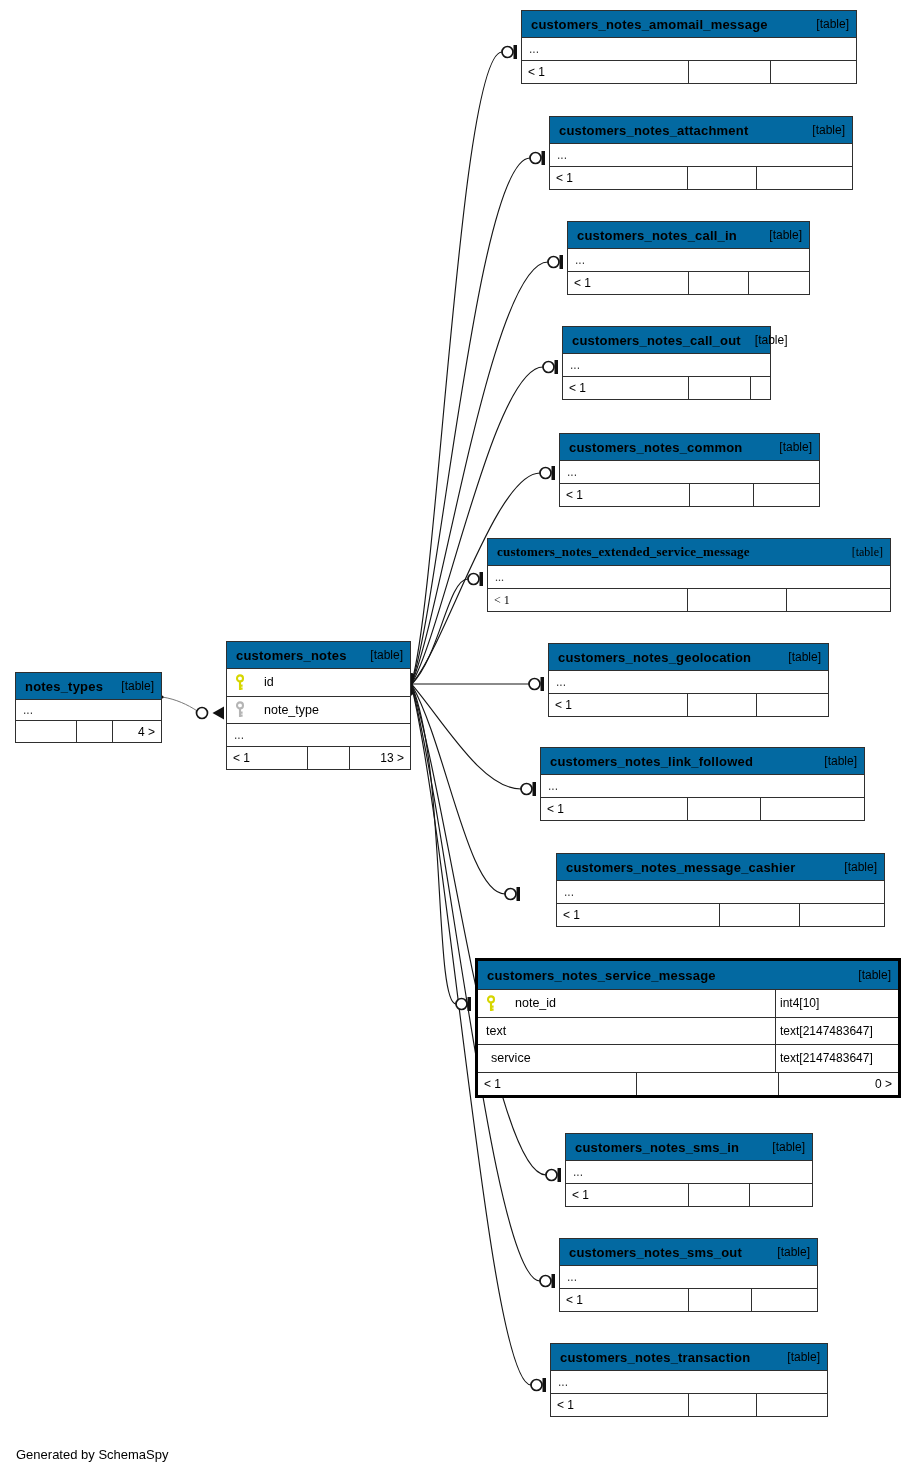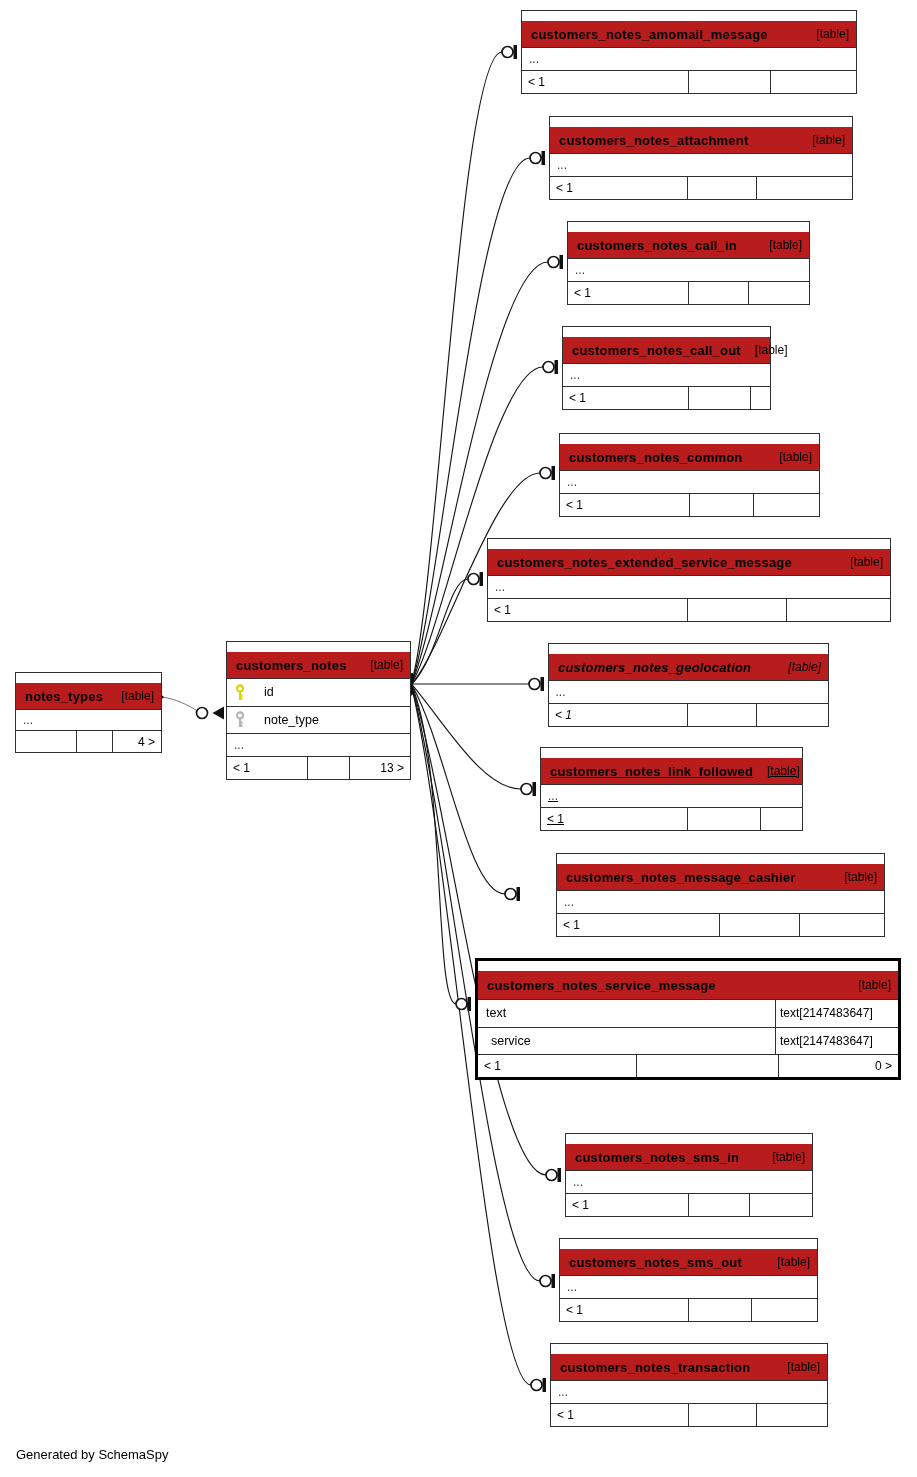--- a/index.html
+++ b/index.html
@@ -6,22 +6,22 @@
   .canvas{
     position:relative;width:917px;height:1477px;background:#ffffff;overflow:hidden;
     font-family:"Liberation Sans","DejaVu Sans",sans-serif;color:#000;
   }
   svg.edges{position:absolute;left:0;top:0;}
   .tbl{
     position:absolute;background:#fff;border:1.6px solid #2f2f2f;box-sizing:border-box;
   }
   .tbl.hl{border:3px solid #000;}
   .hdr{
-    height:26px;display:flex;align-items:center;background:#b91c1c;
-    border-bottom:1.6px solid #2f2f2f;padding:0 7px 0 9px;margin-top:10px;
+    height:26px;display:flex;align-items:center;background:#0369a1;
+    border-bottom:1.6px solid #2f2f2f;padding:0 7px 0 9px;
   }
   .tname{font-weight:bold;font-size:13px;letter-spacing:.2px;white-space:nowrap;}
   .ttag{margin-left:auto;font-size:12px;padding-left:14px;white-space:nowrap;}
   .ell{
     height:22px;display:flex;align-items:center;border-bottom:1.6px solid #2f2f2f;
     padding-left:7px;font-size:12px;color:#3a3a3a;
   }
   .colrow{
     height:26.5px;display:flex;align-items:center;border-bottom:1.6px solid #2f2f2f;
     padding-left:8px;font-size:12.5px;gap:19px;
@@ -201,47 +201,47 @@
       <span class="ttag">[table]</span>
     </div>
     <div class="ell">...</div>
     <div class="ftr" style="grid-template-columns:129px 65px 1fr;">
       <span class="fc fc-l">&lt; 1</span>
       <span class="fc fc-m"></span>
       <span class="fc fc-r"></span>
     </div>
   </div>
 
-  <div class="tbl" style="left:487px;top:538px;width:404px;">
+  <div class="tbl" style="left:487px;top:538px;width:404px;font-family:Liberation Serif, serif;">
     <div class="hdr">
       <span class="tname">customers_notes_extended_service_message</span>
       <span class="ttag">[table]</span>
     </div>
     <div class="ell">...</div>
     <div class="ftr" style="grid-template-columns:199px 100px 1fr;">
       <span class="fc fc-l">&lt; 1</span>
       <span class="fc fc-m"></span>
       <span class="fc fc-r"></span>
     </div>
   </div>
 
-  <div class="tbl" style="left:548px;top:643px;width:281px;font-style:italic;">
+  <div class="tbl" style="left:548px;top:643px;width:281px;">
     <div class="hdr">
       <span class="tname">customers_notes_geolocation</span>
       <span class="ttag">[table]</span>
     </div>
     <div class="ell">...</div>
     <div class="ftr" style="grid-template-columns:138px 70px 1fr;">
       <span class="fc fc-l">&lt; 1</span>
       <span class="fc fc-m"></span>
       <span class="fc fc-r"></span>
     </div>
   </div>
 
-  <div class="tbl" style="left:540px;top:747px;width:263px;text-decoration:underline;">
+  <div class="tbl" style="left:540px;top:747px;width:325px;">
     <div class="hdr">
       <span class="tname">customers_notes_link_followed</span>
       <span class="ttag">[table]</span>
     </div>
     <div class="ell">...</div>
     <div class="ftr" style="grid-template-columns:146px 74px 1fr;">
       <span class="fc fc-l">&lt; 1</span>
       <span class="fc fc-m"></span>
       <span class="fc fc-r"></span>
     </div>
@@ -258,20 +258,28 @@
       <span class="fc fc-m"></span>
       <span class="fc fc-r"></span>
     </div>
   </div>
 
   <div class="tbl hl" style="left:475px;top:958px;width:426px;">
     <div class="hdr" style="height:28px;justify-content:space-between;">
       <span class="tname">customers_notes_service_message</span>
       <span class="ttag">[table]</span>
     </div>
+    <div class="colrow">
+      <svg class="keyic" width="10" height="17" viewBox="0 0 10 17">
+        <circle cx="5" cy="4.4" r="3" fill="none" stroke="#d6d600" stroke-width="2.1"></circle>
+        <path d="M5 7.4 V16 M5 11.6 H7.6 M5 14.6 H7.6" stroke="#d6d600" stroke-width="2.1" fill="none"></path>
+      </svg>
+      <span class="cname">note_id</span>
+      <span class="ctype">int4[10]</span>
+    </div>
     <div class="colrow" style="text-align:center;">
       <span class="cname">text</span>
       <span class="ctype">text[2147483647]</span>
     </div>
     <div class="colrow" style="padding-left:13px;">
       <span class="cname">service</span>
       <span class="ctype">text[2147483647]</span>
     </div>
     <div class="ftr" style="grid-template-columns:158px 143px 1fr;">
       <span class="fc fc-l">&lt; 1</span>

